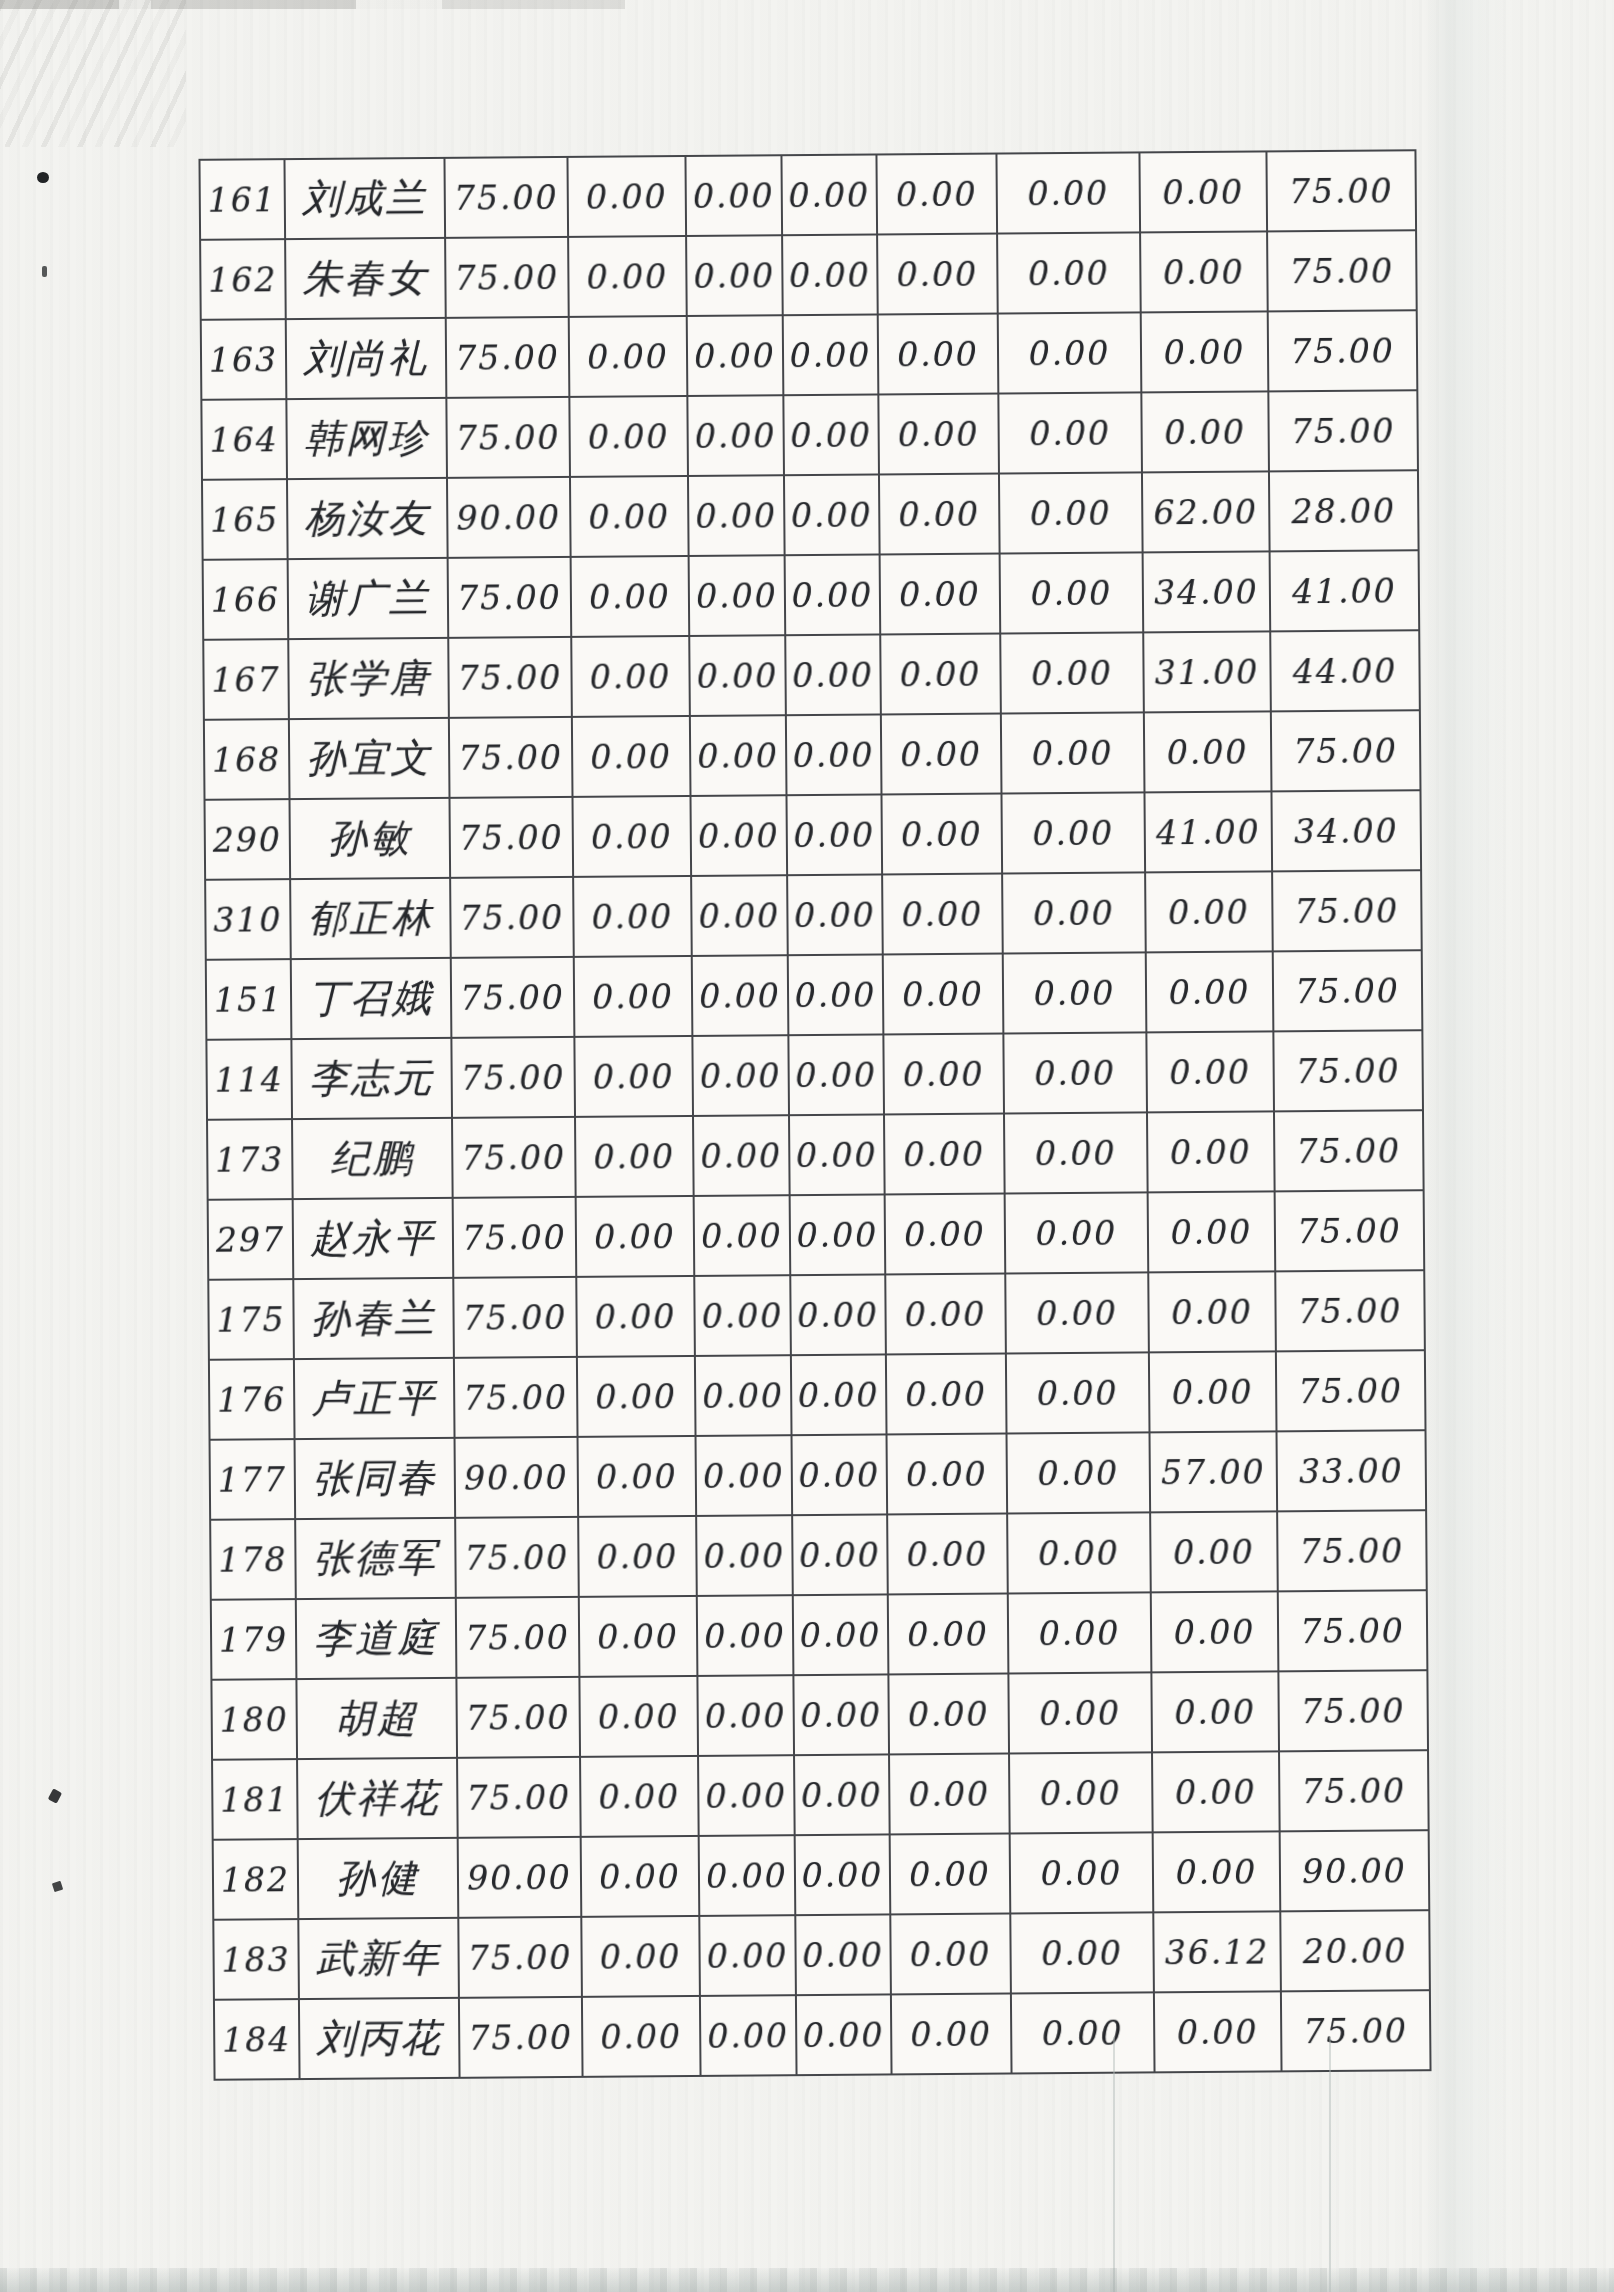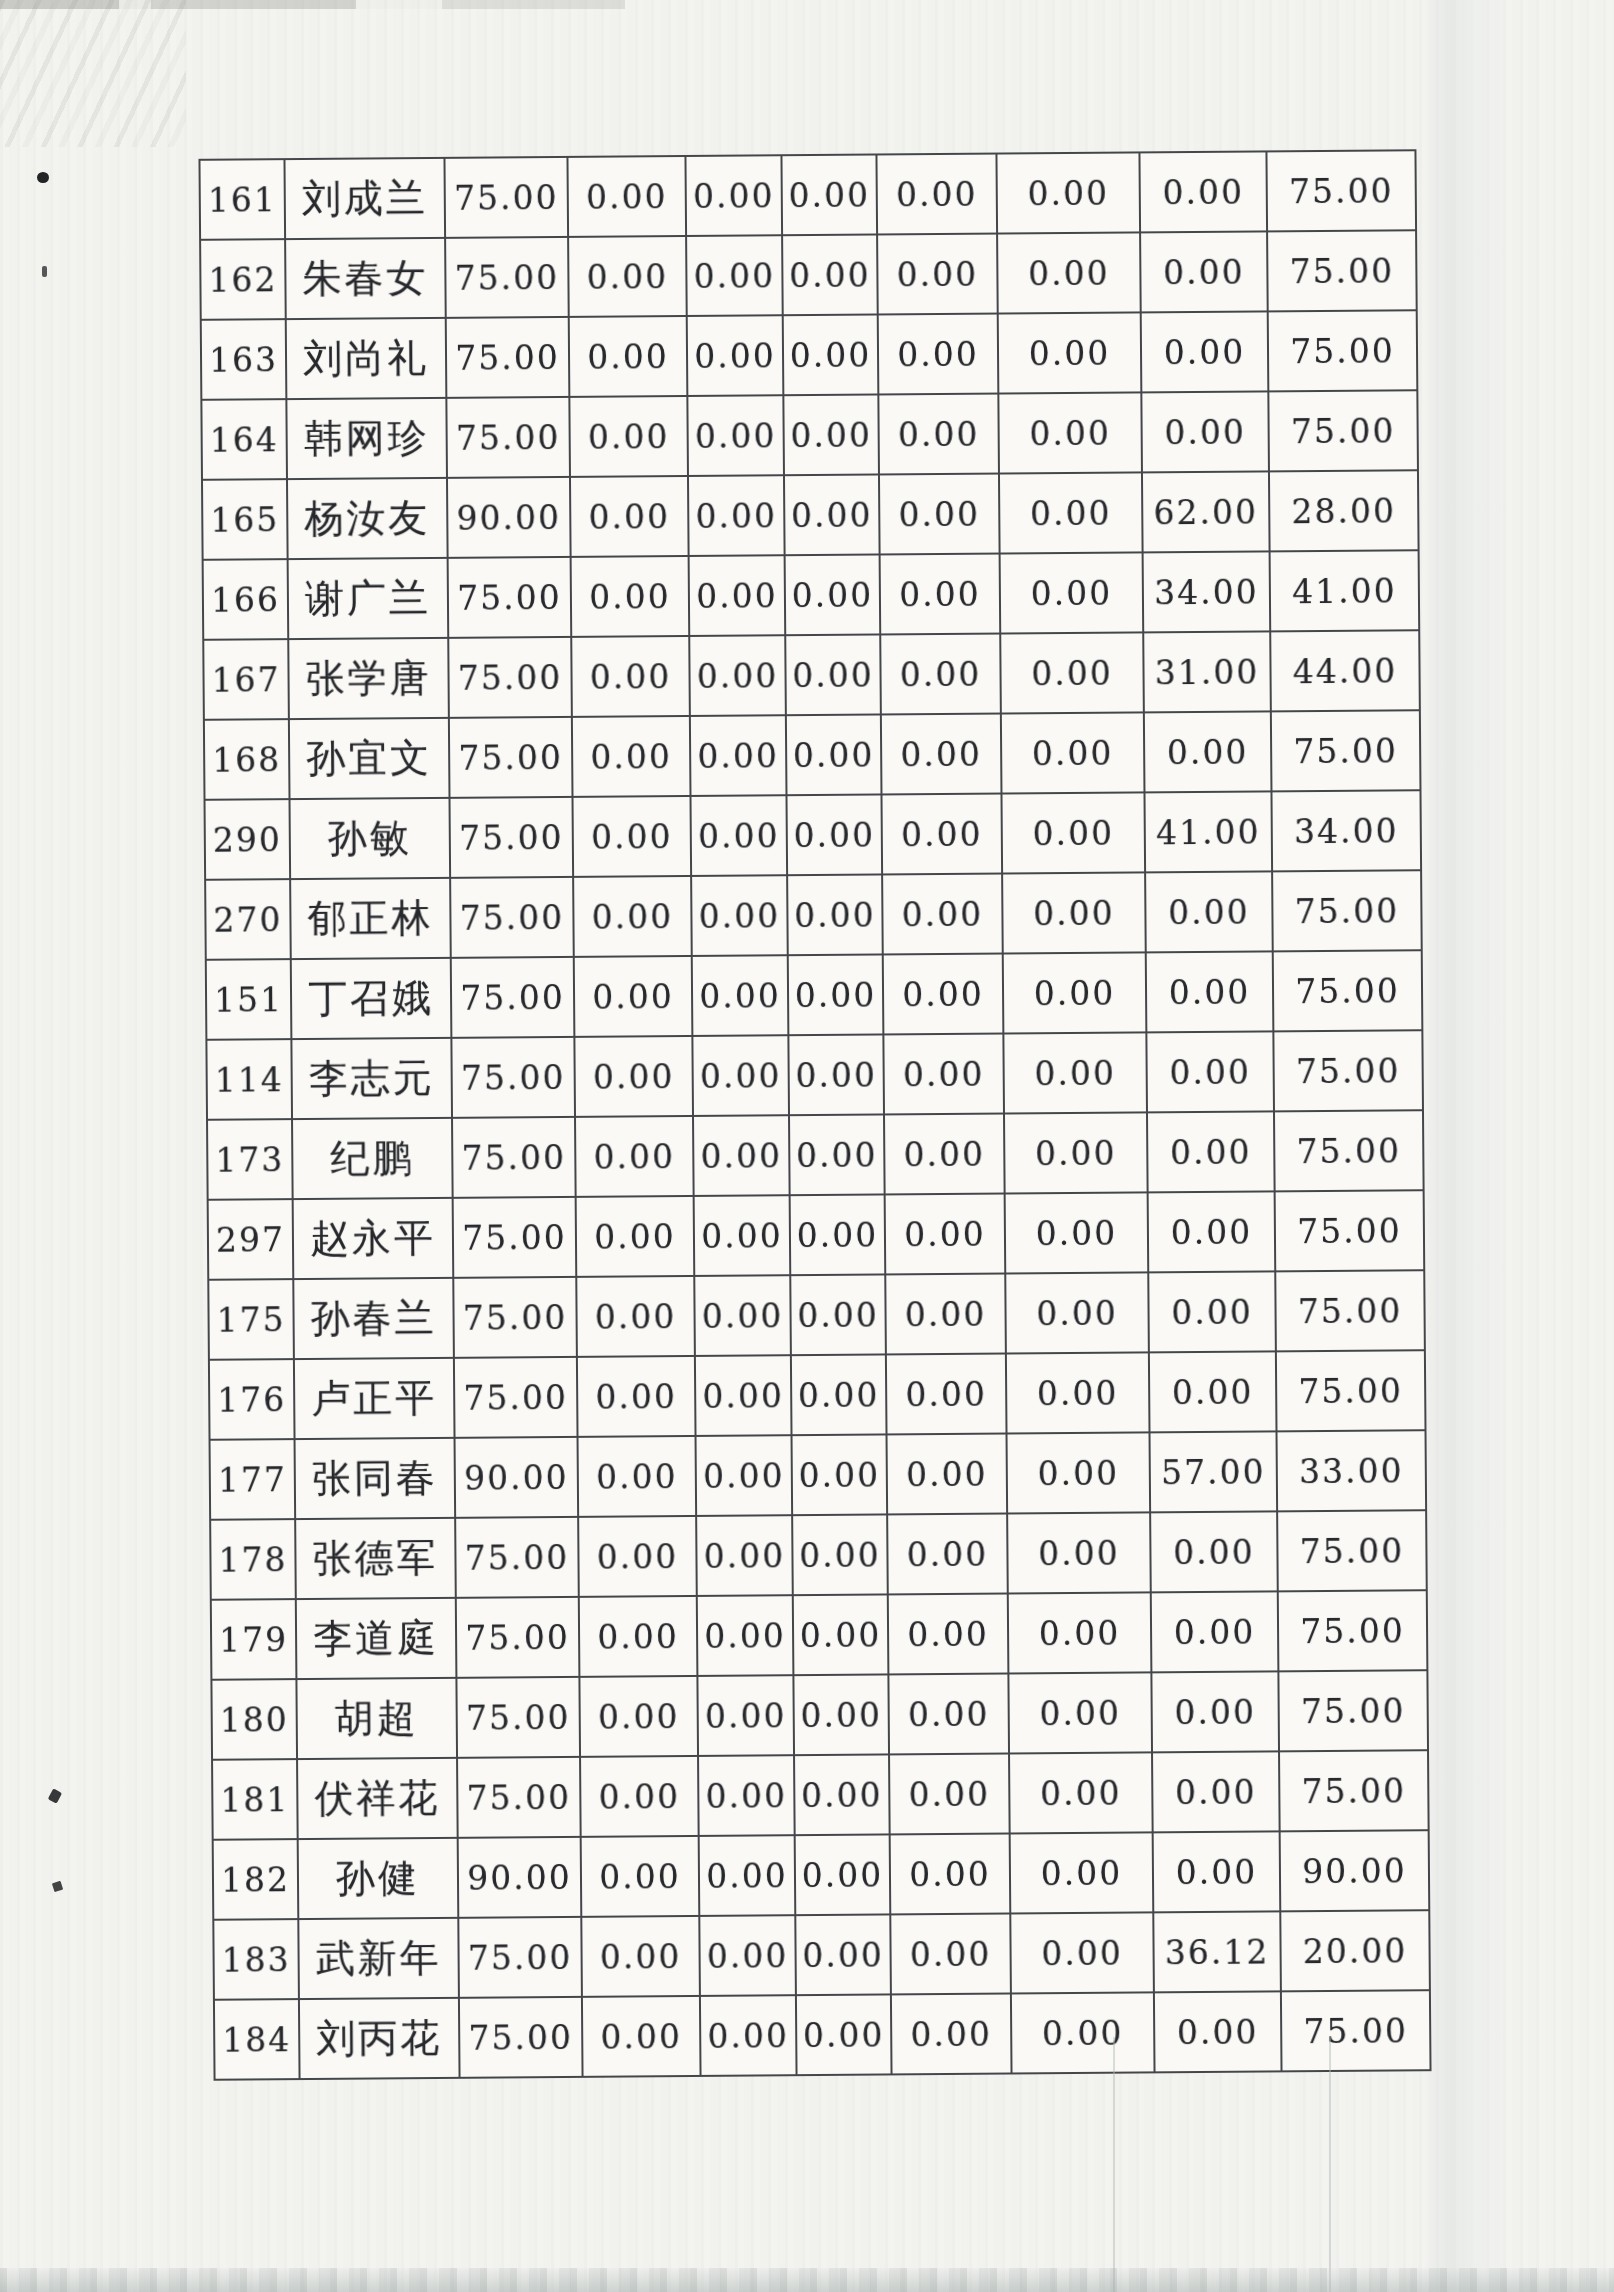--- a/index.html
+++ b/index.html
@@ -1,21 +1,21 @@
 <!DOCTYPE html>
 <html><head>
 <meta charset="utf-8">
 <style>
   html,body{margin:0;padding:0;}
   body{
     width:1614px;height:2293px;position:relative;overflow:hidden;
     background:#f3f3f0;
     font-family:"DejaVu Serif","Liberation Serif",serif;
   }
-  .page{position:absolute;inset:0;}
+  .page{position:absolute;inset:0;font-style:italic;}
   
   .paper-texture{
     position:absolute;inset:0;pointer-events:none;
     background:repeating-linear-gradient(90deg,
       rgba(120,126,124,0.035) 0 2.9px, rgba(255,255,255,0.03) 2.9px 8.8px, rgba(160,166,164,0.02) 8.8px 16.7px);
   }
   
   .left-edge-shadow{
     position:absolute;left:0;top:0;width:102px;height:100%;
     background:linear-gradient(90deg,
@@ -205,21 +205,21 @@
           <td>75.00</td>
           <td>0.00</td>
           <td>0.00</td>
           <td>0.00</td>
           <td>0.00</td>
           <td>0.00</td>
           <td>41.00</td>
           <td>34.00</td>
         </tr>
         <tr>
-          <td>270</td>
+          <td>310</td>
           <td>郁正林</td>
           <td>75.00</td>
           <td>0.00</td>
           <td>0.00</td>
           <td>0.00</td>
           <td>0.00</td>
           <td>0.00</td>
           <td>0.00</td>
           <td>75.00</td>
         </tr>

